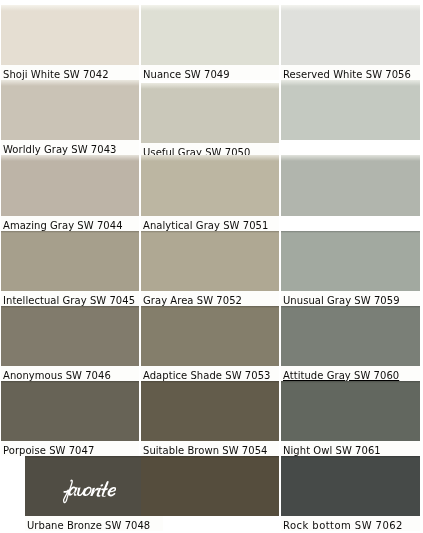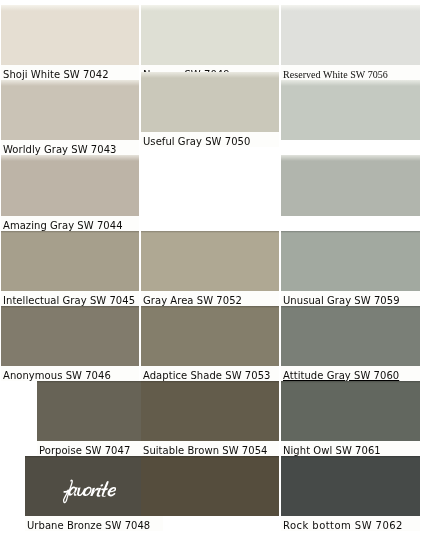--- a/index.html
+++ b/index.html
@@ -26,48 +26,54 @@
         <div class="edge" style="background: linear-gradient(rgba(255, 255, 250, 0.62), rgba(255, 255, 250, 0));"></div>
       </div>
       <div class="label">Shoji White SW 7042</div>
     </div>
     <div class="sw" style="left: 140px; top: 0px;">
       <div class="patch" style="background: rgb(222, 223, 212);">
         <div class="edge" style="background: linear-gradient(rgba(255, 255, 250, 0.62), rgba(255, 255, 250, 0));"></div>
       </div>
       <div class="label">Nuance SW 7049</div>
     </div>
-    <div class="sw wide" style="left: 280px; top: 0px; font-family: Liberation Serif, serif;">
+    <div class="sw wide" style="left: 280px; top: 0px;">
       <div class="patch" style="background: rgb(223, 224, 220);">
         <div class="edge" style="background: linear-gradient(rgba(255, 255, 250, 0.62), rgba(255, 255, 250, 0));"></div>
       </div>
       <div class="label">Reserved White SW 7056</div>
     </div>
     <div class="sw" style="left: 0px; top: 75.214px;">
       <div class="patch" style="background: rgb(202, 195, 182);">
         <div class="edge" style="background: linear-gradient(rgba(255, 255, 250, 0.62), rgba(255, 255, 250, 0));"></div>
       </div>
       <div class="label">Worldly Gray SW 7043</div>
     </div>
-    <div class="sw" style="left: 140px; top: 67px;">
+    <div class="sw" style="left: 140px; top: 78px;">
       <div class="patch" style="background: rgb(202, 200, 186);">
         <div class="edge" style="background: linear-gradient(rgba(255, 255, 250, 0.62), rgba(255, 255, 250, 0));"></div>
       </div>
       <div class="label">Useful Gray SW 7050</div>
     </div>
     <div class="sw wide" style="left: 280px; top: 75.214px;">
       <div class="patch" style="background: rgb(196, 201, 193);">
         <div class="edge" style="background: linear-gradient(rgba(255, 255, 250, 0.62), rgba(255, 255, 250, 0));"></div>
       </div>
     </div>
     <div class="sw" style="left: 0px; top: 150.428px;">
       <div class="patch" style="background: rgb(189, 180, 167);">
         <div class="edge" style="background: linear-gradient(rgba(255, 255, 250, 0.62), rgba(255, 255, 250, 0));"></div>
       </div>
       <div class="label">Amazing Gray SW 7044</div>
+    </div>
+    <div class="sw" style="left: 140px; top: 150.428px;">
+      <div class="patch" style="background: rgb(188, 182, 162);">
+        <div class="edge" style="background: linear-gradient(rgba(255, 255, 250, 0.62), rgba(255, 255, 250, 0));"></div>
+      </div>
+      <div class="label">Analytical Gray SW 7051</div>
     </div>
     <div class="sw wide" style="left: 280px; top: 150.428px;">
       <div class="patch" style="background: rgb(177, 181, 173);">
         <div class="edge" style="background: linear-gradient(rgba(255, 255, 250, 0.62), rgba(255, 255, 250, 0));"></div>
       </div>
     </div>
     <div class="sw" style="left: 0px; top: 225.642px;">
       <div class="patch" style="background: rgb(166, 159, 140);">
         <div class="edge" style="height: 2px; background: linear-gradient(rgba(0, 0, 0, 0.22), rgba(0, 0, 0, 0));"></div>
       </div>
@@ -96,21 +102,21 @@
         <div class="edge" style="height: 2px; background: linear-gradient(rgba(0, 0, 0, 0.22), rgba(0, 0, 0, 0));"></div>
       </div>
       <div class="label">Adaptice Shade SW 7053</div>
     </div>
     <div class="sw wide" style="left: 280px; top: 300.856px; text-decoration: underline;">
       <div class="patch" style="background: rgb(122, 127, 119);">
         <div class="edge" style="height: 2px; background: linear-gradient(rgba(0, 0, 0, 0.22), rgba(0, 0, 0, 0));"></div>
       </div>
       <div class="label">Attitude Gray SW 7060</div>
     </div>
-    <div class="sw" style="left: 0px; top: 376.07px; margin-left: 36px;">
+    <div class="sw" style="left: 0px; top: 376.07px;">
       <div class="patch" style="background: rgb(103, 99, 86);">
         <div class="edge" style="height: 2px; background: linear-gradient(rgba(0, 0, 0, 0.22), rgba(0, 0, 0, 0));"></div>
       </div>
       <div class="label">Porpoise SW 7047</div>
     </div>
     <div class="sw" style="left: 140px; top: 376.07px;">
       <div class="patch" style="background: rgb(99, 92, 75);">
         <div class="edge" style="height: 2px; background: linear-gradient(rgba(0, 0, 0, 0.22), rgba(0, 0, 0, 0));"></div>
       </div>
       <div class="label">Suitable Brown SW 7054</div>

